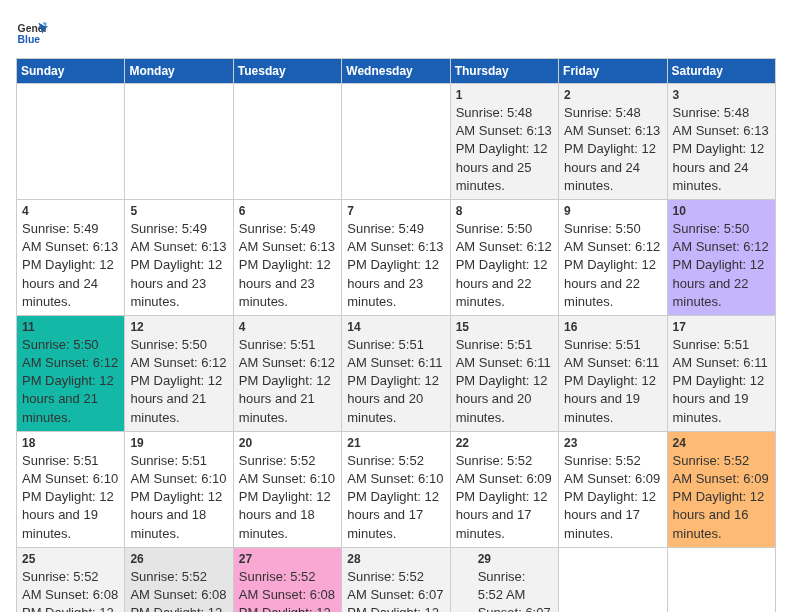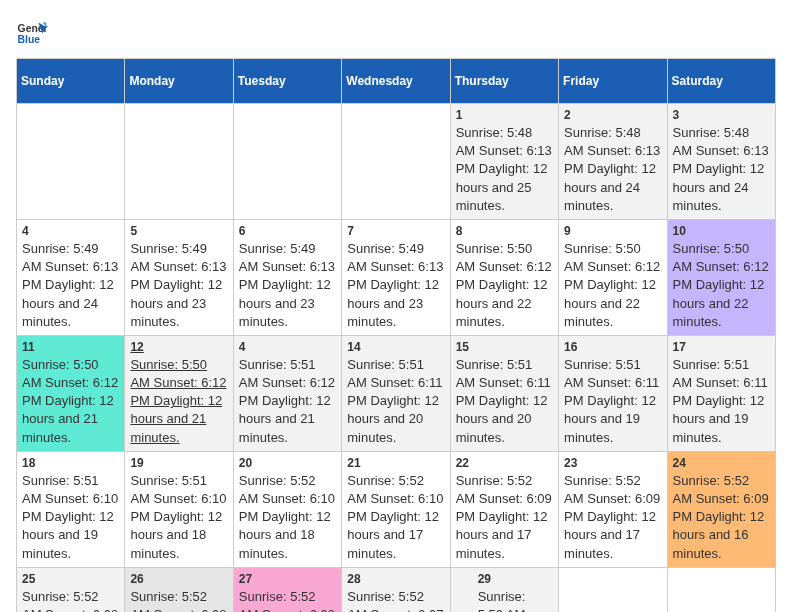--- a/index.html
+++ b/index.html
@@ -40,21 +40,21 @@
     table {
       width: 100%;
       border-collapse: collapse;
       table-layout: fixed;
     }
     thead th {
       background: #1a5fb4;
       color: #fff;
       font-size: 12px;
       font-weight: bold;
-      padding: 15px 4px;
+      padding: 5px 4px;
       text-align: left;
       border: 1px solid #ccc;
     }
     tbody td {
       vertical-align: top;
       border: 1px solid #ccc;
       padding: 4px 5px;
       font-size: 10px;
       color: #333;
       height: 90px;
@@ -183,28 +183,28 @@
         </td>
         <td style="background: #c4b5fd;">
           <div class="day-number">10</div>
           <div class="day-info">Sunrise: 5:50 AM
 Sunset: 6:12 PM
 Daylight: 12 hours
 and 22 minutes.</div>
         </td>
       </tr>
       <tr>
-        <td style="background: #5eead4;">
+        <td style="background: #14b8a6;">
           <div class="day-number">11</div>
           <div class="day-info">Sunrise: 5:50 AM
 Sunset: 6:12 PM
 Daylight: 12 hours
 and 21 minutes.</div>
         </td>
-        <td style="background: rgb(242, 242, 242); text-decoration: underline;">
+        <td style="background: rgb(242, 242, 242);">
           <div class="day-number">12</div>
           <div class="day-info">Sunrise: 5:50 AM
 Sunset: 6:12 PM
 Daylight: 12 hours
 and 21 minutes.</div>
         </td>
         <td style="background: rgb(242, 242, 242);">
           <div class="day-number">4</div>
           <div class="day-info">Sunrise: 5:51 AM
 Sunset: 6:12 PM

